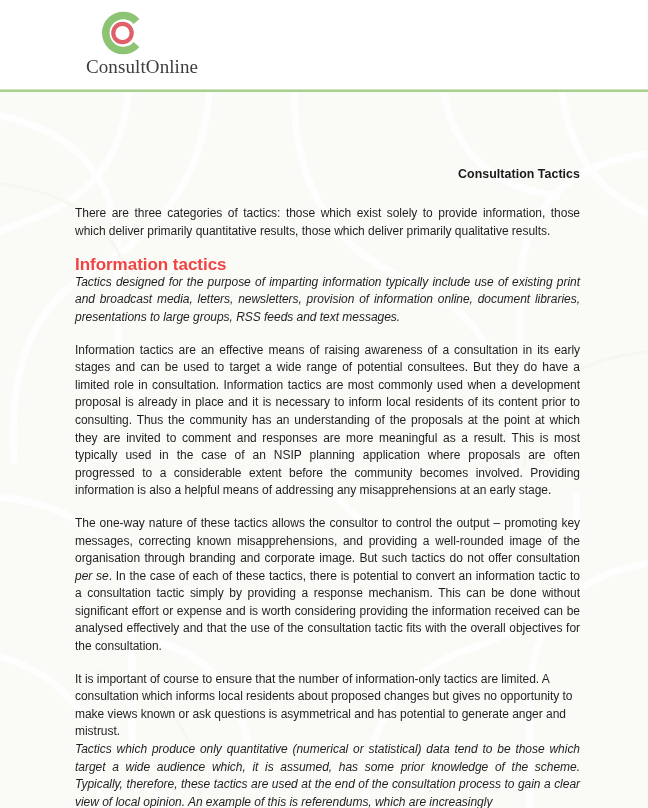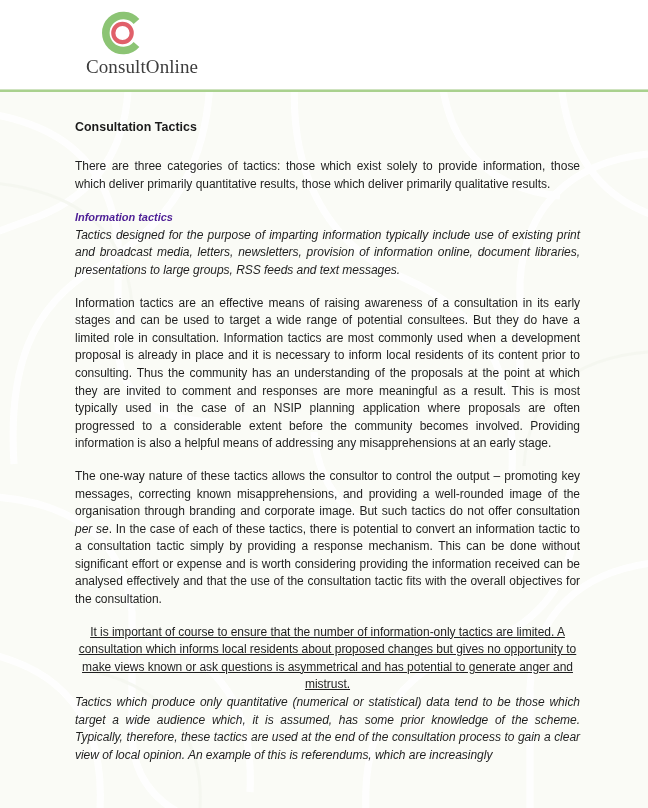--- a/index.html
+++ b/index.html
@@ -99,47 +99,47 @@
   
   #content {
     position:absolute;
     left:0; top:92px;
     width:648px; height:716px;
     padding:26px 68px 0 75px;
     z-index:3;
   }
 
   .doc-title {
-    text-align:left;
+    text-align:right;
     font-size:12.4px;
     font-weight:700;
     color:#1a1a1a;
     line-height:19px;
     letter-spacing:0.05px;
+    margin-top:47px;
   }
 
   p.body-text {
     font-size:12px;
     color:#1f1f1f;
     line-height:17.6px;
     text-align:justify;
     margin-top:15px;
     letter-spacing:-0.03px;
   }
-  p.body-text.left-align { text-align:center;text-decoration:underline; }
+  p.body-text.left-align { text-align:left; }
   p.body-text.tight { margin-top:0;font-style:italic; }
 
   h3.section-heading {
-    font-size:11px;
+    font-size:17px;
     font-weight:700;
-    color:#4c1d95;
+    color:#ef4444;
     line-height:17.6px;
     margin-top:16px;
     letter-spacing:-0.03px;
-    font-style:italic;
   }
 
   em.italic { }
 </style>
 </head>
 <body>
 
 <div id="page">
 
   <div id="header">

